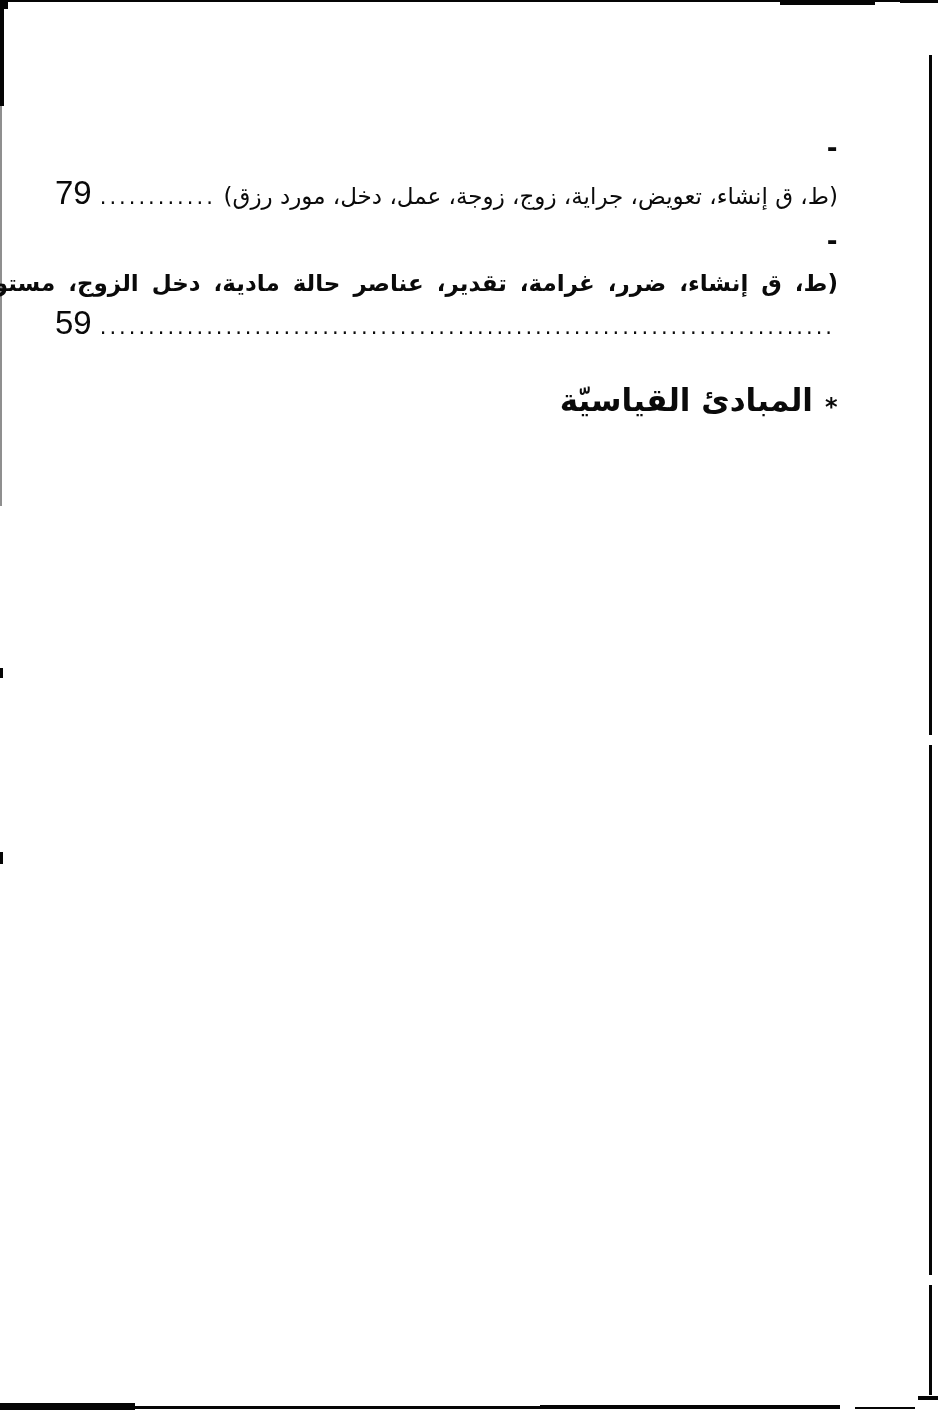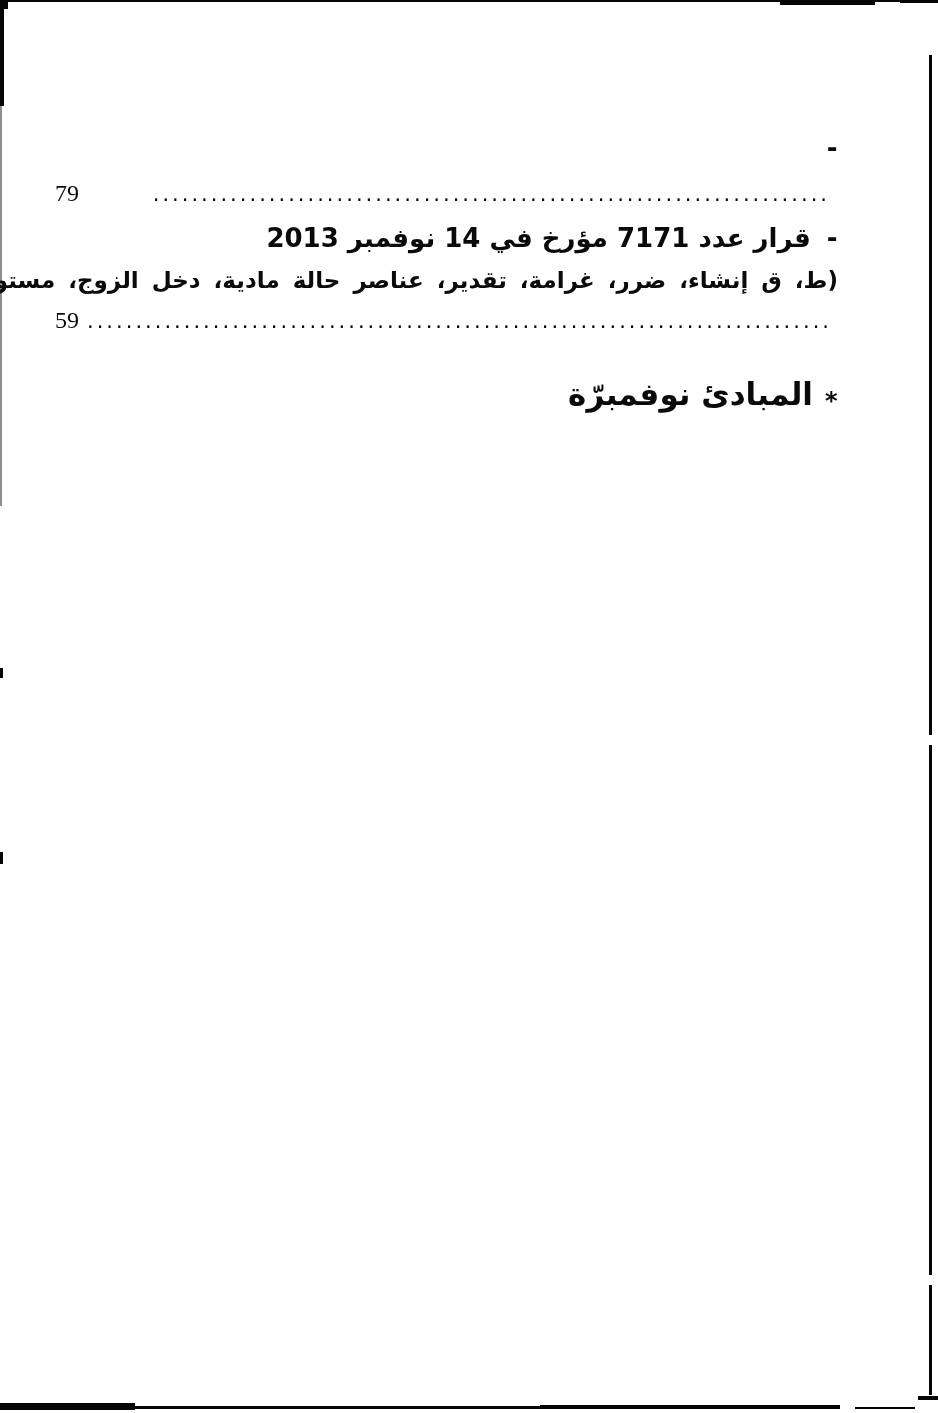--- a/index.html
+++ b/index.html
@@ -49,22 +49,22 @@
     overflow: hidden;
     white-space: nowrap;
     font-size: 21px;
     letter-spacing: 3px;
     direction: ltr;
     text-align: right;
     margin: 0 8px;
   }
   .pageno {
     flex: 0 0 auto;
-    font-size: 24px;
-    font-family: Liberation Serif, serif;
+    font-size: 33px;
+    font-family: Liberation Sans, sans-serif;
     direction: ltr;
   }
   .page-row { line-height: 38px; }
 
   .heading-row {
     margin-top: 30px;
     line-height: 48px;
     font-size: 31px;
     font-weight: bold;
     letter-spacing: 0.5px;
@@ -102,35 +102,35 @@
   <div class="edge" style="left:540px; top:1405px; width:300px; height:4px;"></div>
   <div class="edge" style="left:855px; top:1407px; width:60px; height:2px;"></div>
   <div class="edge" style="left:918px; top:1396px; width:20px; height:4px;"></div>
 
   <div class="content">
 
     <div class="row entry-title-row first">
       <span class="bullet">-</span>
     </div>
     <div class="row keywords-row">
+      <span class="kw">(ط، ق إنشاء، تعويض، جراية، زوج، زوجة، عمل، دخل، مورد رزق)</span>
       <span class="leader">......................................................................</span>
       <span class="pageno">79</span>
     </div>
 
     <div class="row entry-title-row">
       <span class="bullet">-</span>
-      <span>قرار عدد 7171 مؤرخ في 14 نوفمبر 2013</span>
     </div>
     <div class="row keywords-row justified">
       <span class="kw">(ط، ق إنشاء، ضرر، غرامة، تقدير، عناصر حالة مادية، دخل الزوج، مستوى العيش)</span>
     </div>
     <div class="row keywords-row page-row">
       <span class="leader">..........................................................................................................................................</span>
       <span class="pageno">59</span>
     </div>
 
     <div class="row heading-row">
       <span class="heading-marker">*</span>
-      <span>المبادئ نوفمبرّة</span>
+      <span>المبادئ القياسيّة</span>
     </div>
 
   </div>
 </div>
 
 </body></html>

